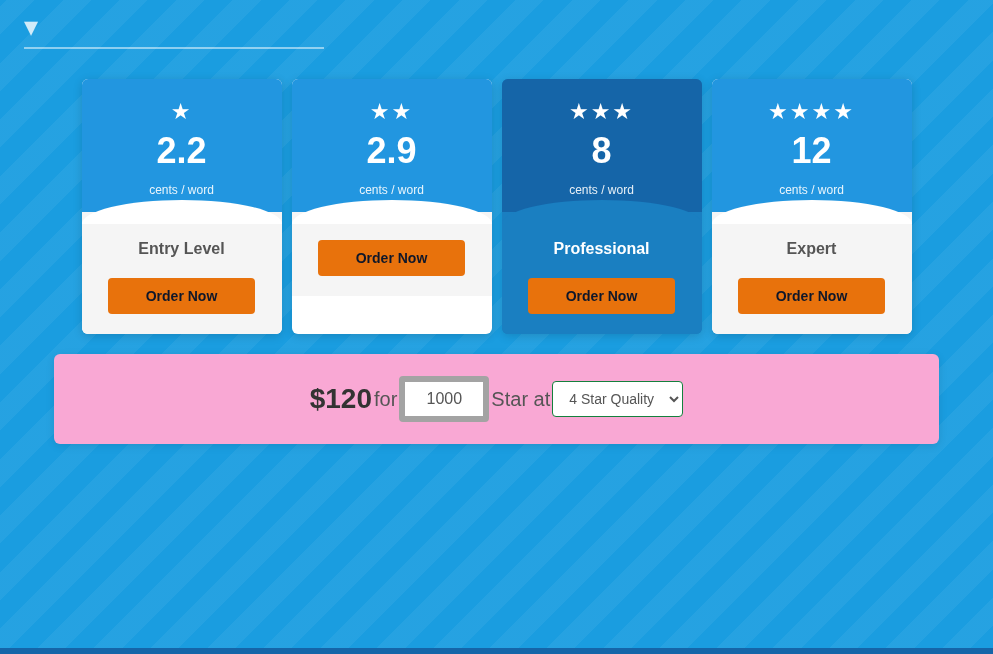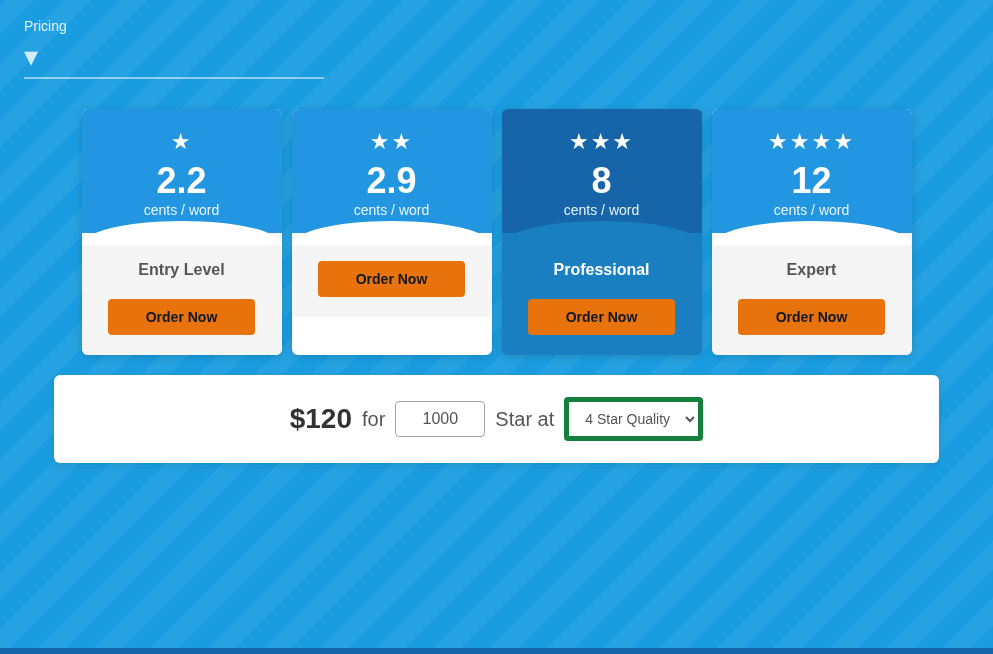--- a/index.html
+++ b/index.html
@@ -105,23 +105,23 @@
       letter-spacing: 2px;
     }
 
     .card-header .price {
       font-size: 36px;
       font-weight: 600;
       line-height: 1;
     }
 
     .card-header .price-unit {
-      font-size: 14px;
+      font-size: 12px;
       opacity: 0.9;
-      margin-top: 3px;
+      margin-top: 14px;
     }
 
     
     .card-header::after {
       content: '';
       display: block;
       position: absolute;
       bottom: -12px;
       left: 0;
       right: 0;
@@ -162,59 +162,59 @@
       border-radius: 4px;
       padding: 10px 38px;
       font-size: 14px;
       font-weight: 600;
       cursor: pointer;
       white-space: nowrap;
     }
 
     
     .calculator-row {
-      background: #ffffff;
+      background: #f9a8d4;
       border-radius: 6px;
       margin: 0 30px;
       padding: 22px 30px;
       display: flex;
       align-items: center;
-      gap: 10px;
+      gap: 2px;
       justify-content: center;
       box-shadow: 0 2px 8px rgba(0,0,0,0.1);
     }
 
     .calc-amount {
       font-size: 28px;
       font-weight: 700;
       color: #333;
     }
 
     .calc-for {
       font-size: 20px;
       color: #555;
     }
 
     .calc-input {
-      border: 1px solid #a3a3a3;
+      border: 6px solid #a3a3a3;
       border-radius: 4px;
       padding: 8px 12px;
       font-size: 16px;
       width: 90px;
       text-align: center;
       color: #555;
     }
 
     .calc-words-at {
       font-size: 20px;
       color: #555;
     }
 
     .calc-select {
-      border: 5px solid #15803d;
+      border: 1px solid #15803d;
       border-radius: 4px;
       padding: 8px 12px;
       font-size: 14px;
       color: #555;
       background: white;
       cursor: pointer;
       appearance: auto;
     }
 
     
@@ -227,23 +227,20 @@
       background: #1565a8;
     }
   </style>
 </head>
 <body>
 
 <div class="bg-overlay"></div>
 
 <div class="main-container">
 
-  <div class="breadcrumb">
-    <span>Pricing</span>
-  </div>
 
   <div class="page-title">
     <span class="title-arrow">▾</span>
   </div>
   <div class="title-underline"></div>
 
   <div class="cards-row">
 
     <div class="pricing-card">
       <div class="card-header">

